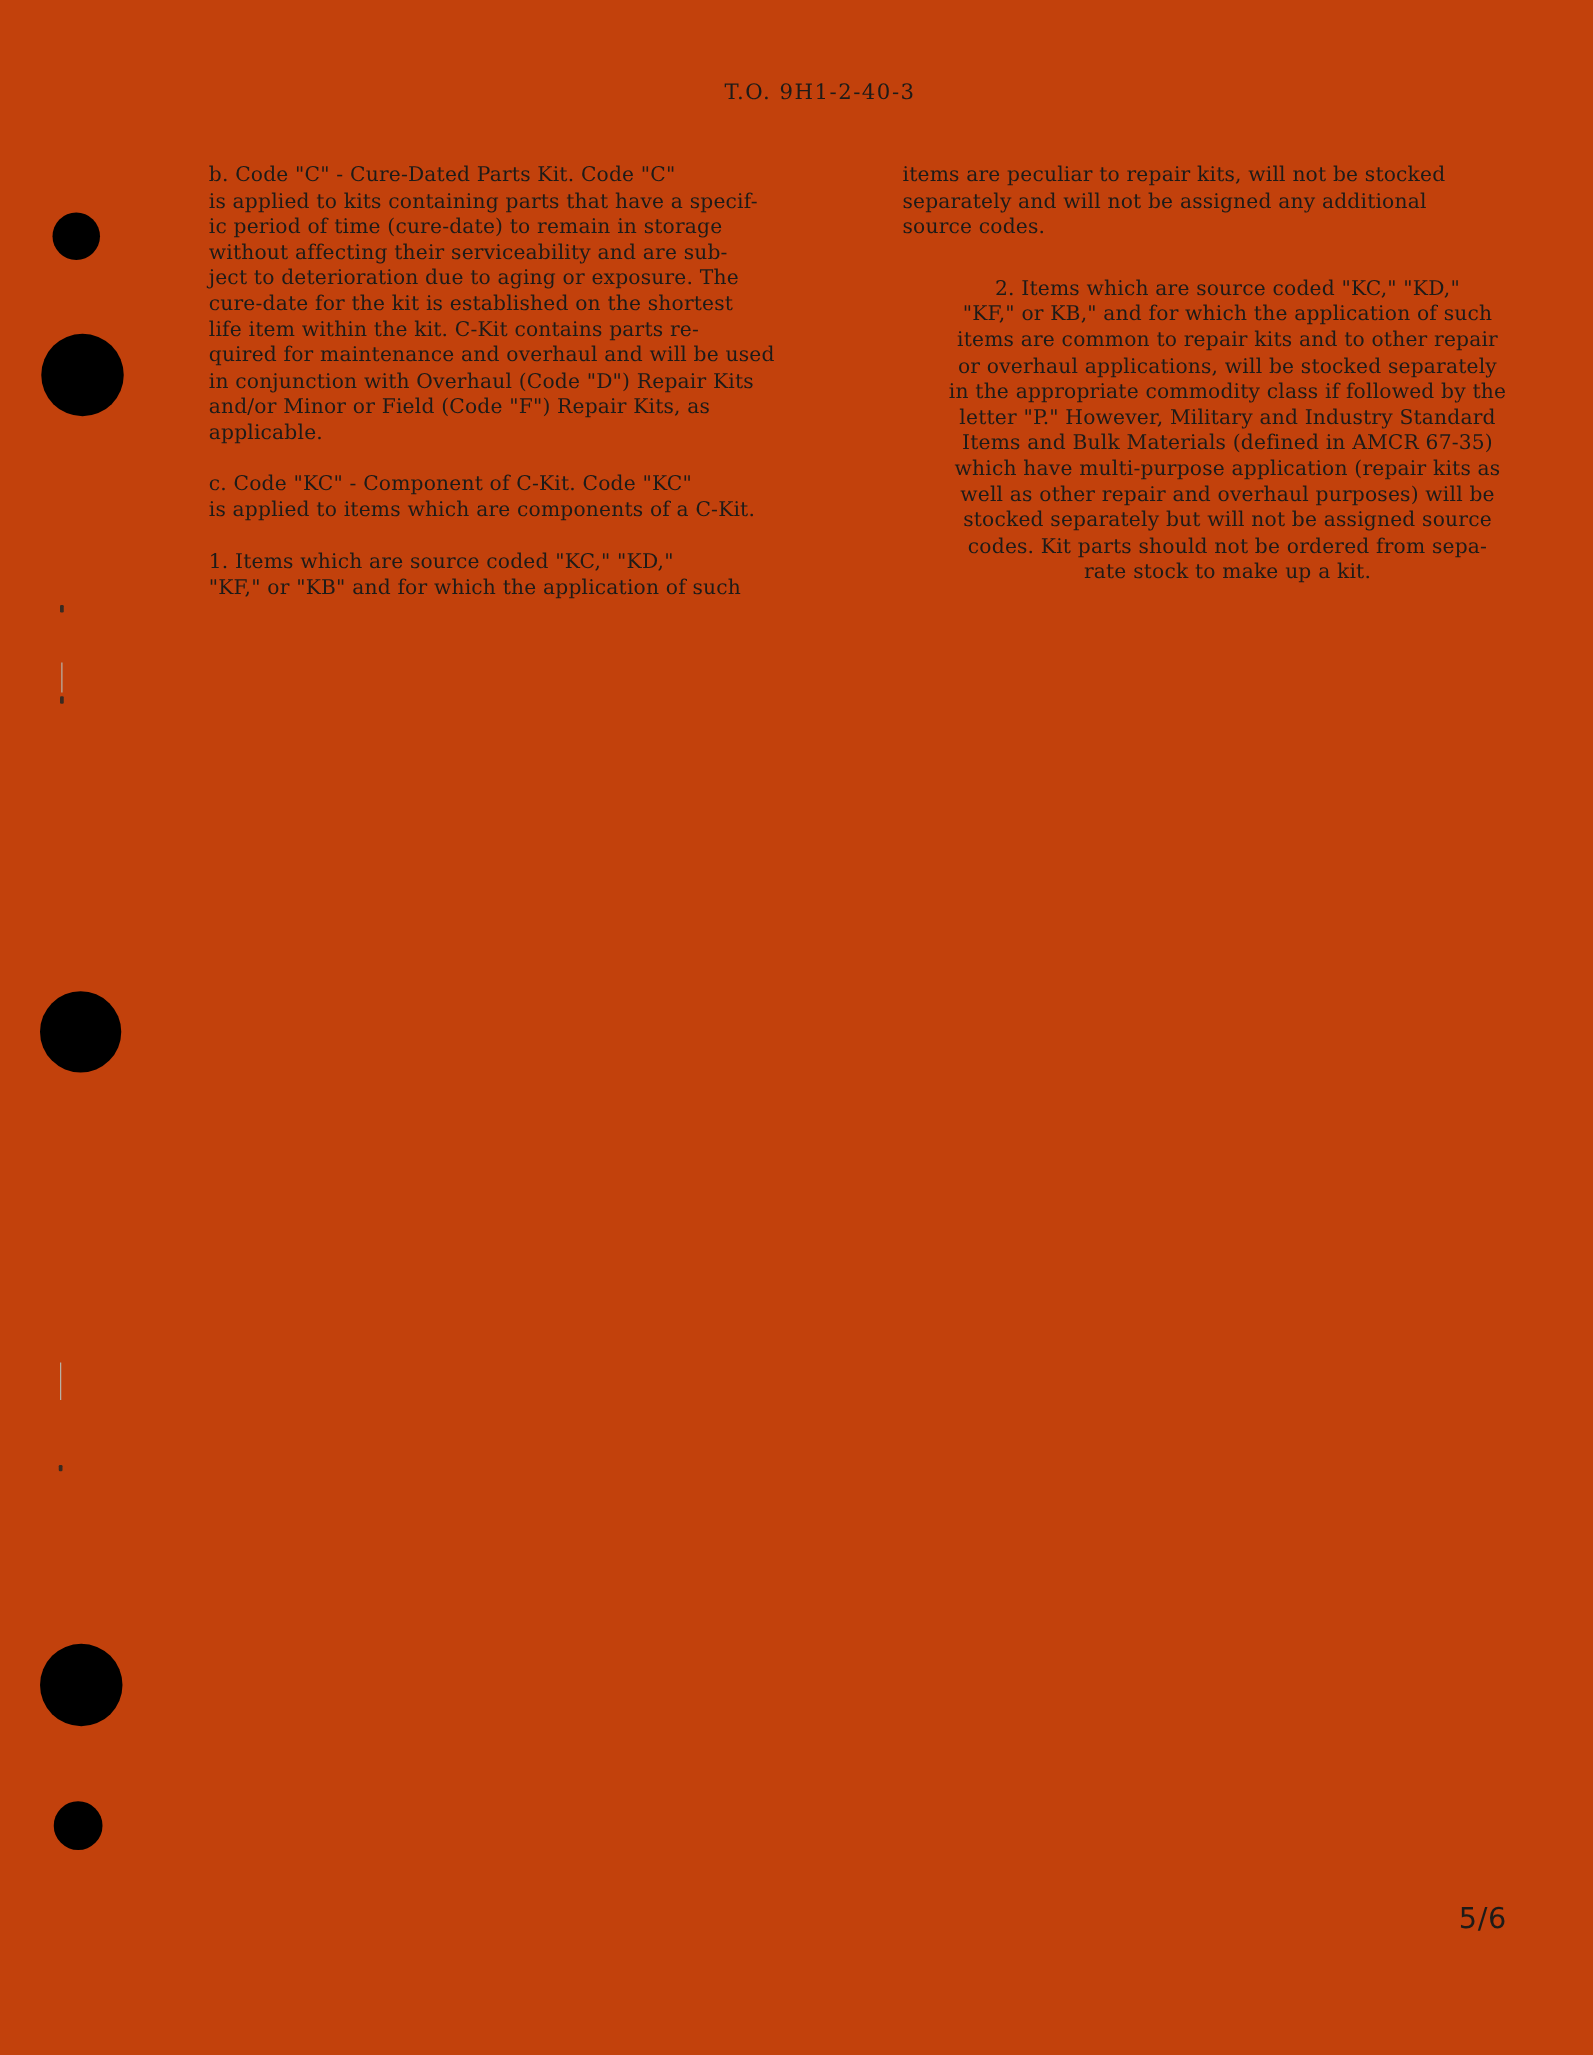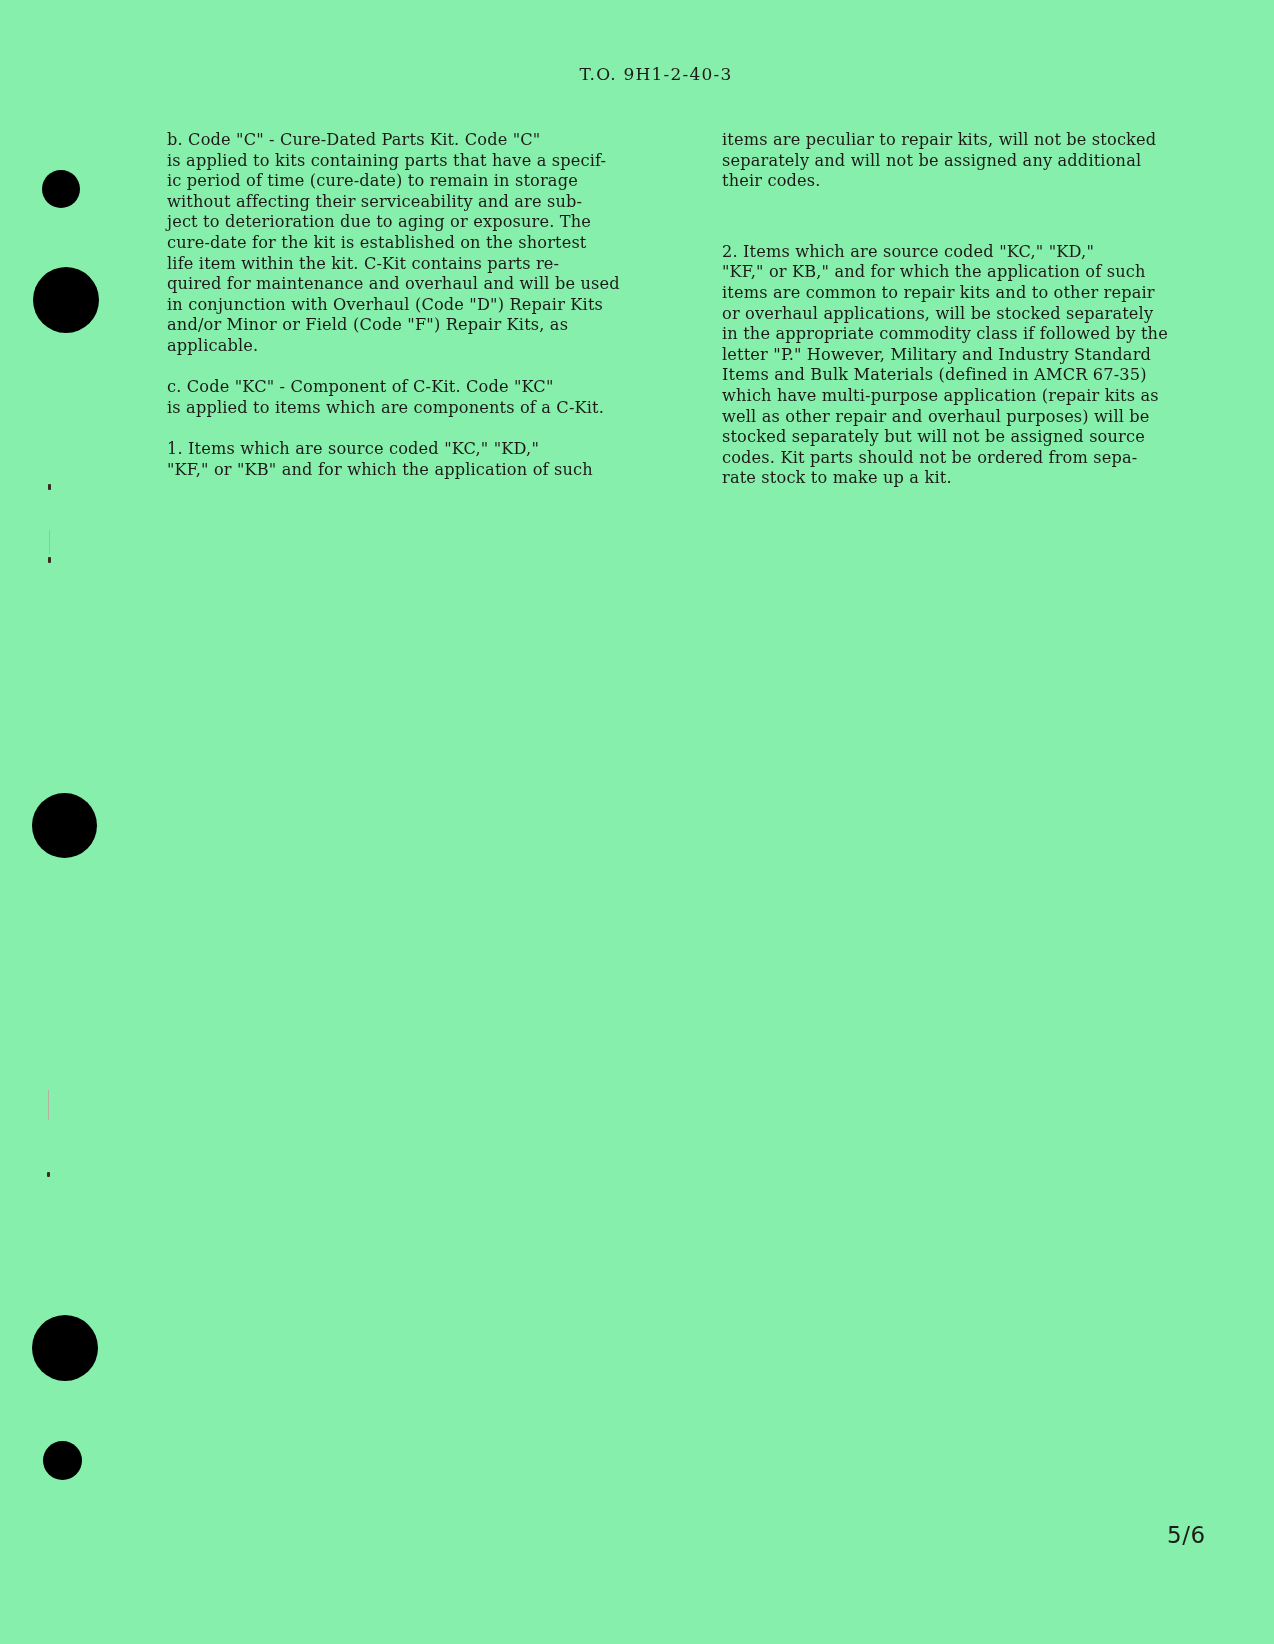--- a/index.html
+++ b/index.html
@@ -11,21 +11,21 @@
       height: 1644px;
       background: #efebe1;
       position: relative;
       overflow: hidden;
       font-family: "DejaVu Serif", "Liberation Serif", serif;
       color: #1d1b18;
     }
     .page {
       position: absolute;
       inset: 0;
-      background: #86efac;
+      background: #c2410c;
     }
     .header {
       position: absolute;
       top: 64px;
       left: 0;
       width: 1274px;
       text-align: center;
       font-size: 17px;
       letter-spacing: 1.2px;
       padding-left: 38px;
@@ -44,21 +44,21 @@
     }
     .col-right {
       left: 722px;
       width: 520px;
     }
     .para {
       margin: 0;
       white-space: pre-line;
     }
     .gap-1 { margin-top: 20.6px; }
-    .gap-2 { margin-top: 50px; }
+    .gap-2 { margin-top: 29px; text-align: center; }
     .page-number {
       position: absolute;
       top: 1522px;
       left: 1167px;
       font-family: "DejaVu Sans", "Liberation Sans", sans-serif;
       font-size: 23px;
       letter-spacing: 0.5px;
     }
     .punch-hole {
       position: absolute;
@@ -109,21 +109,21 @@
 applicable.</p>
     <p class="para gap-1">    c.  Code "KC" - Component of C-Kit.  Code "KC"
 is applied to items which are components of a C-Kit.</p>
     <p class="para gap-1">       1.  Items which are source coded "KC," "KD,"
 "KF," or "KB" and for which the application of such</p>
   </div>
 
   <div class="column col-right">
     <p class="para">items are peculiar to repair kits, will not be stocked
 separately and will not be assigned any additional
-their codes.</p>
+source codes.</p>
     <p class="para gap-2">       2.  Items which are source coded "KC," "KD,"
 "KF," or KB," and for which the application of such
 items are common to repair kits and to other repair
 or overhaul applications, will be stocked separately
 in the appropriate commodity class if followed by the
 letter "P."  However, Military and Industry Standard
 Items and Bulk Materials (defined in AMCR 67-35)
 which have multi-purpose application (repair kits as
 well as other repair and overhaul purposes) will be
 stocked separately but will not be assigned source

